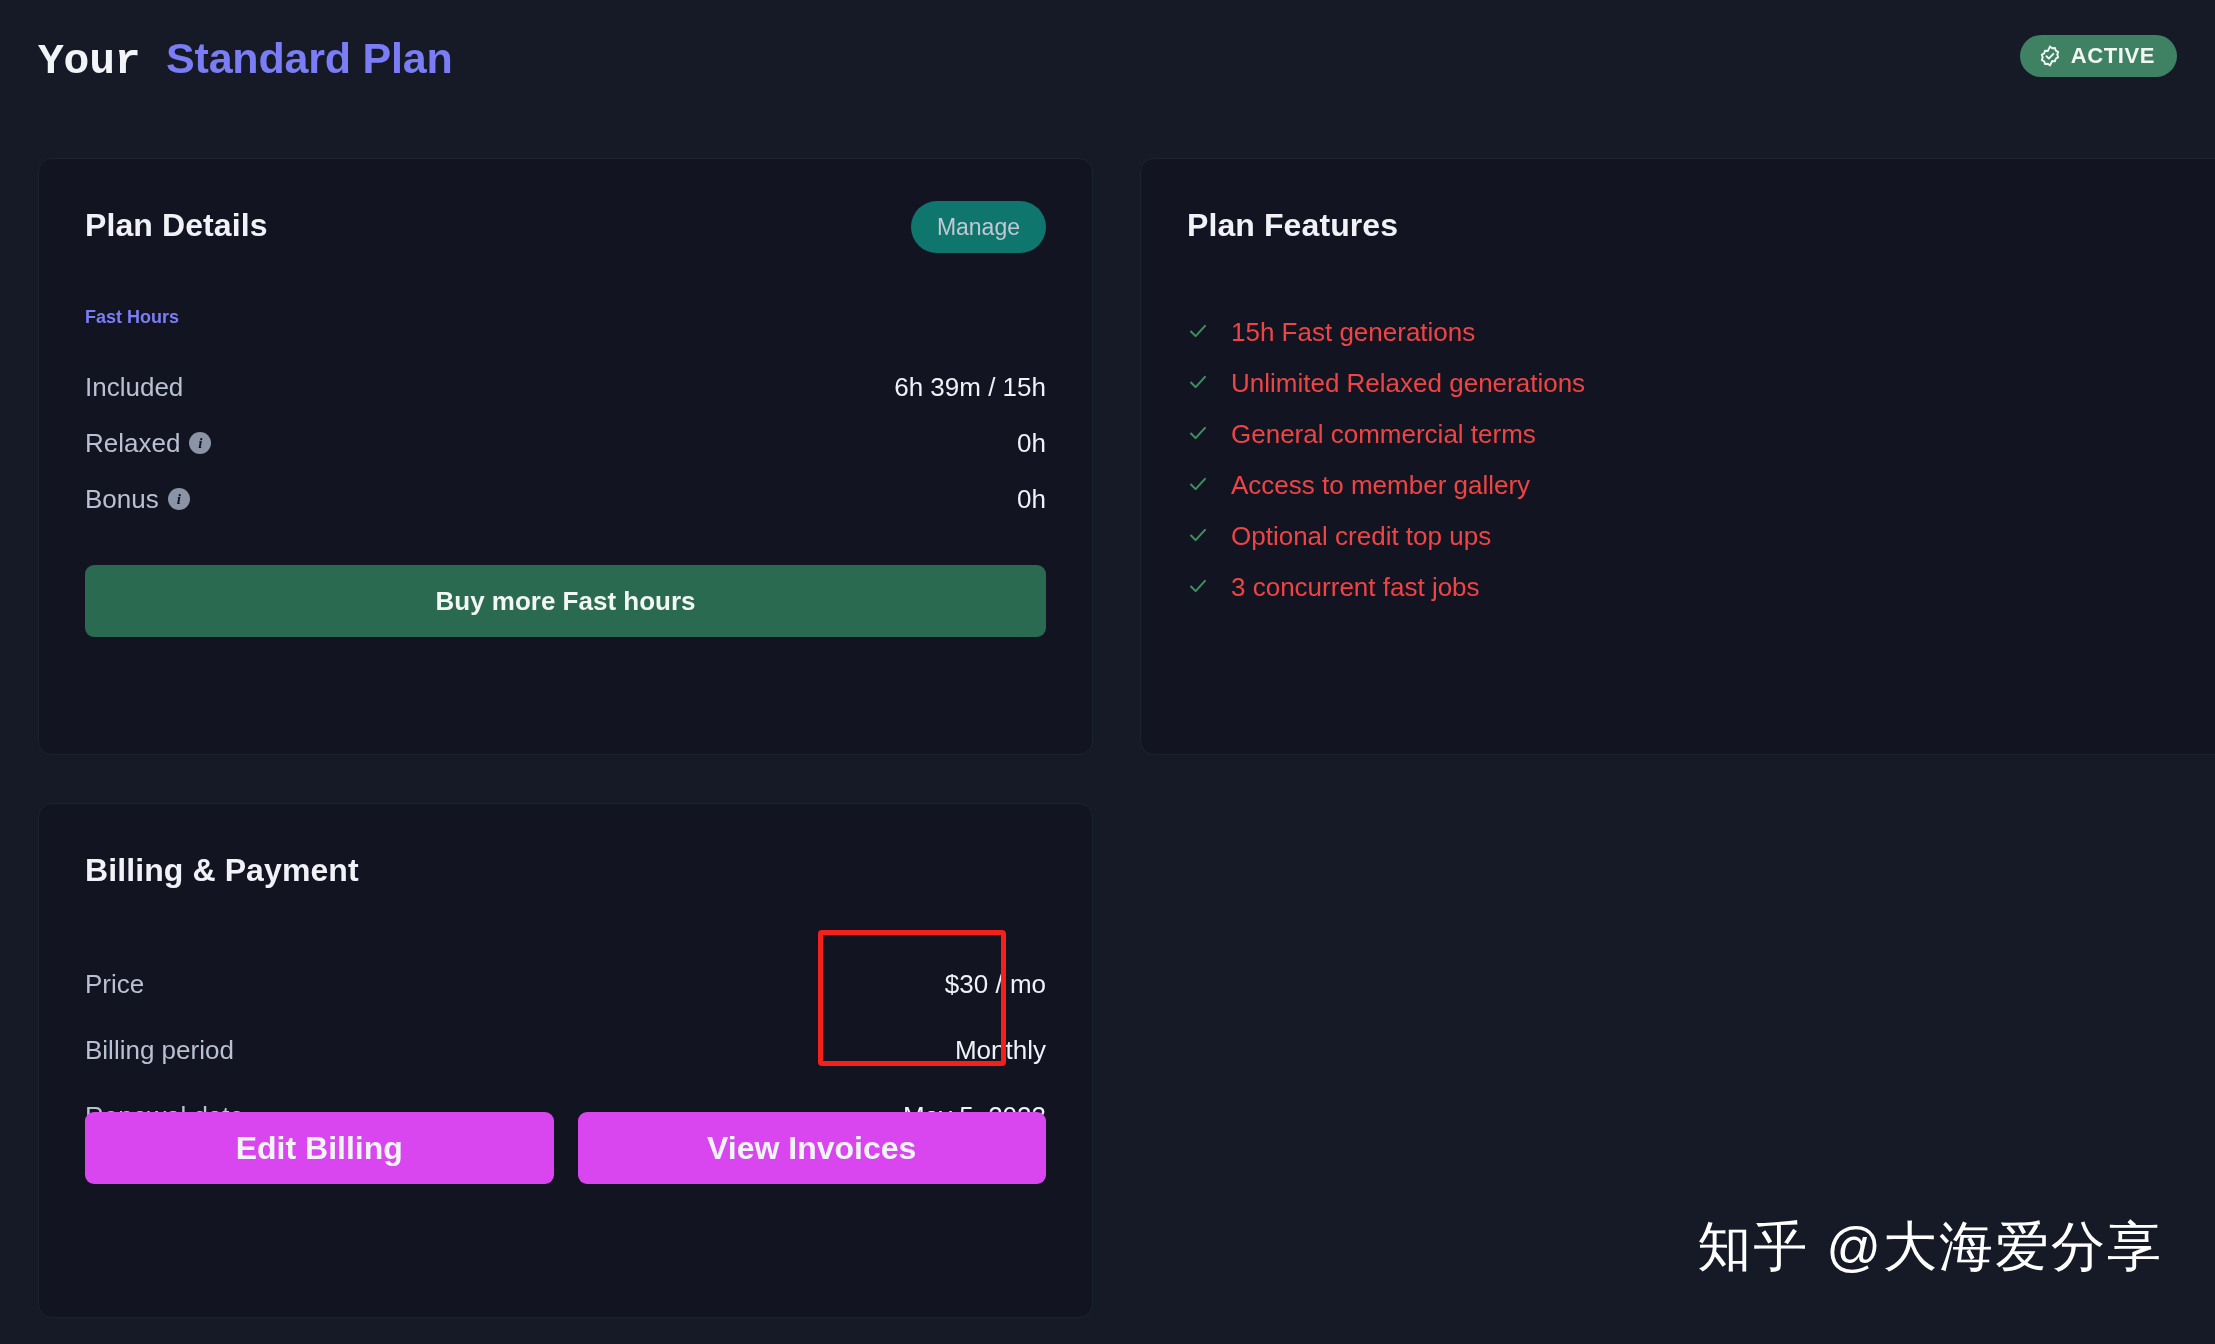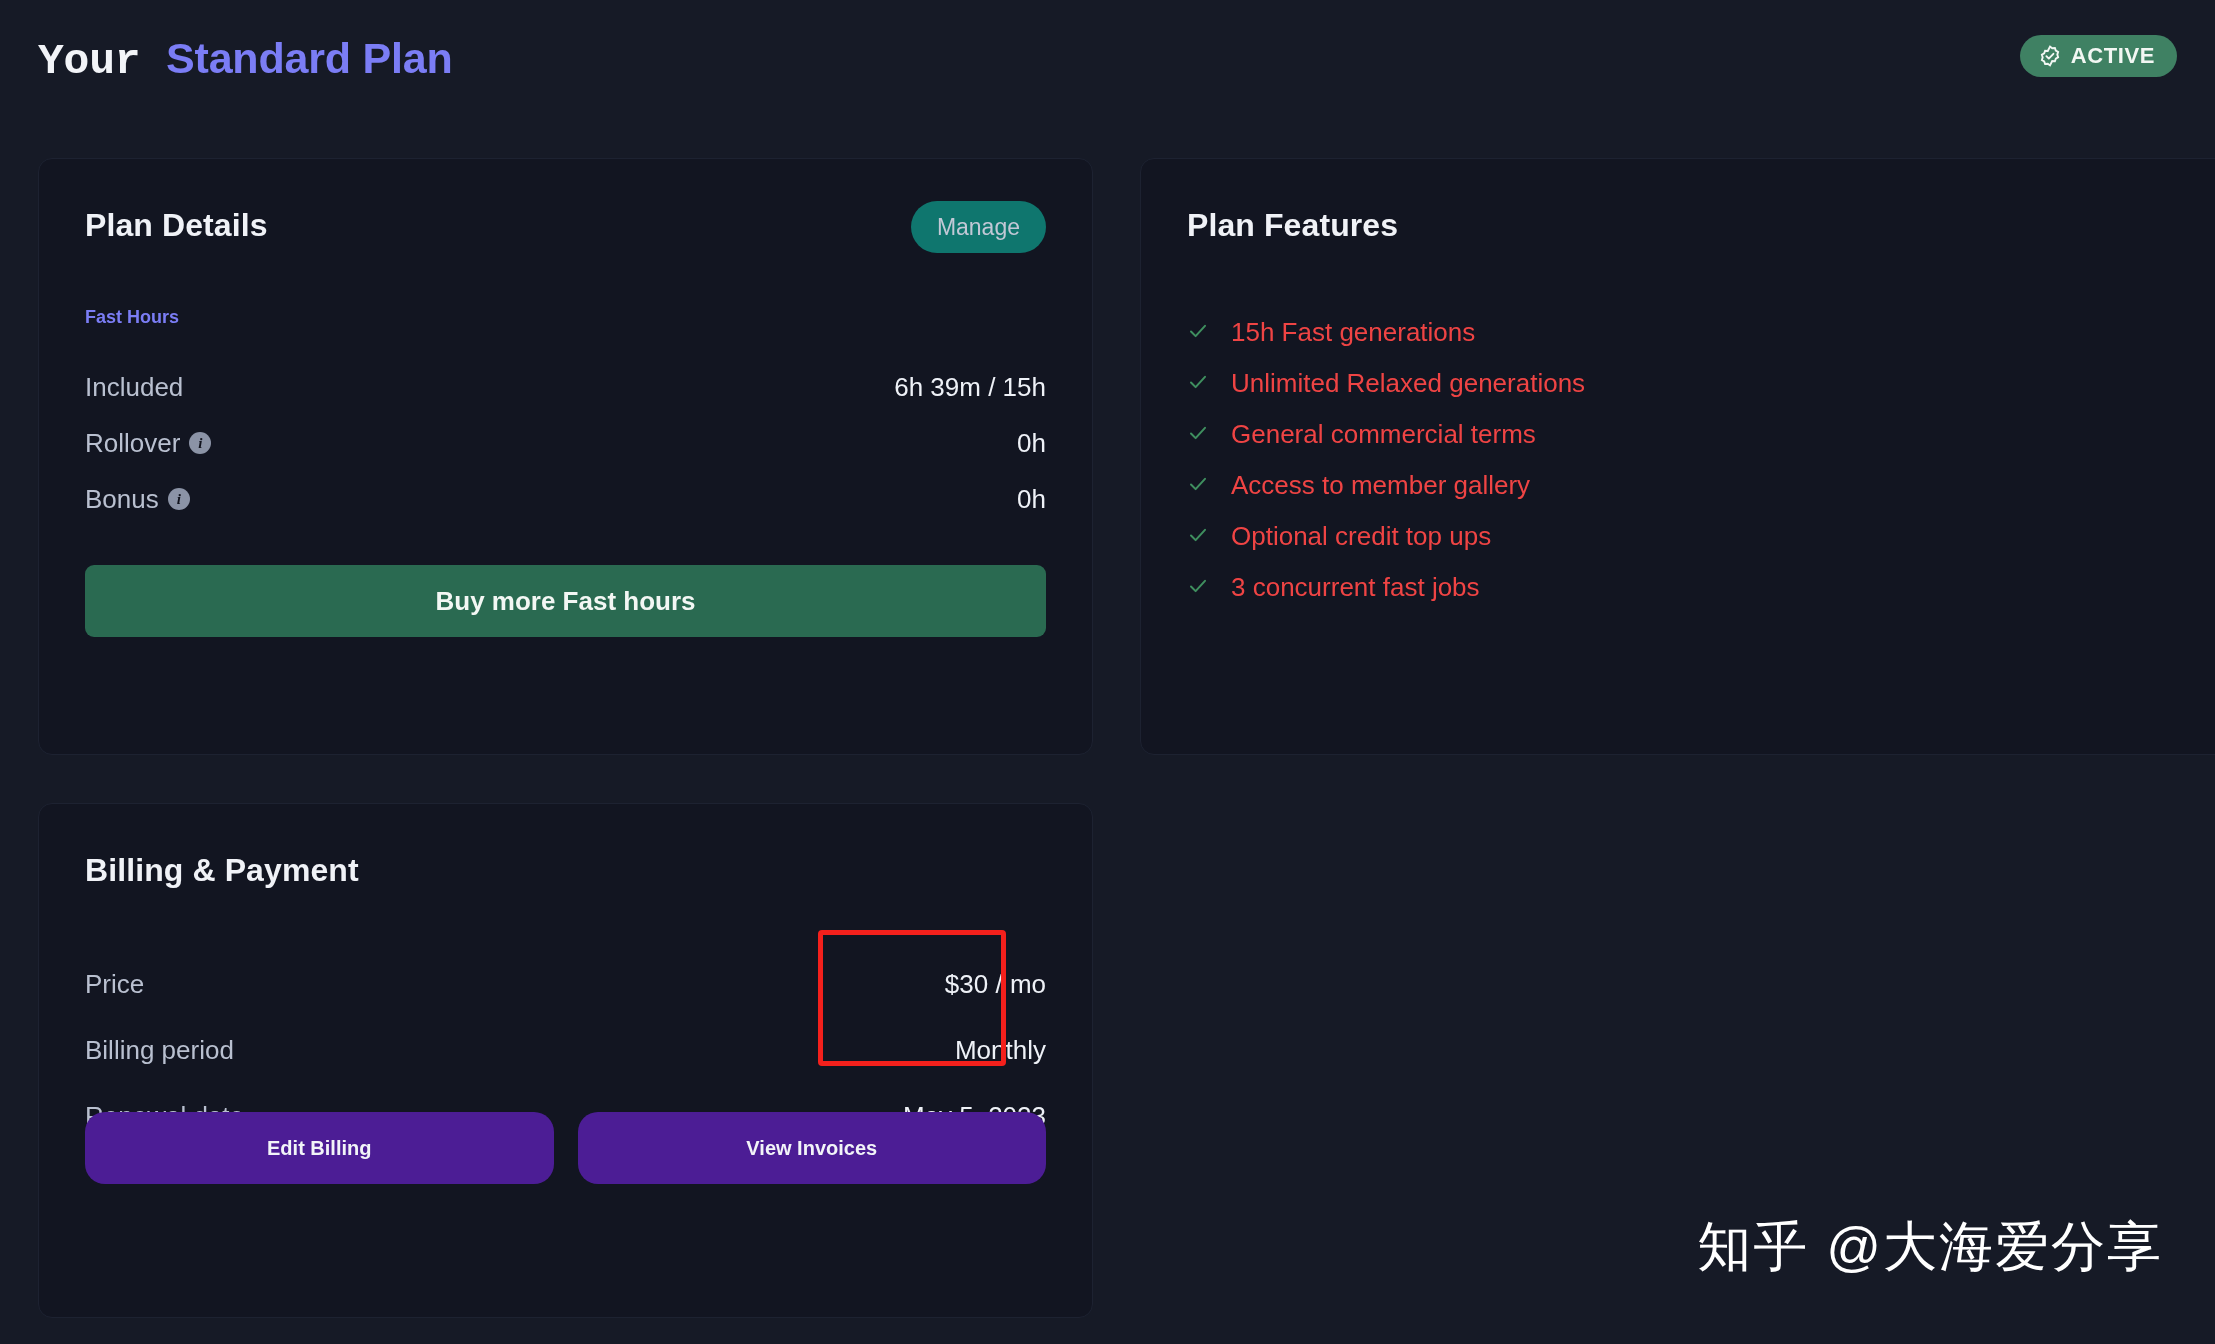--- a/index.html
+++ b/index.html
@@ -191,25 +191,25 @@
     left: 46px;
     right: 46px;
     top: 308px;
     display: flex;
     gap: 24px;
   }
   .secondary-button {
     flex: 1 1 0;
     height: 72px;
     border: none;
-    border-radius: 20px;
-    background: #4c1d95;
+    border-radius: 9px;
+    background: #d946ef;
     color: #f2f4f8;
     font-family: "Liberation Sans", sans-serif;
-    font-size: 20px;
+    font-size: 32px;
     font-weight: 700;
     cursor: pointer;
   }
 
   
   .annotation-box {
     position: absolute;
     left: 818px;
     top: 930px;
     width: 178px;
@@ -258,21 +258,21 @@
 
     <div class="rows">
       <div class="row">
         <span class="row-label">
           <span>Included</span>
         </span>
         <span class="row-value">6h 39m / 15h</span>
       </div>
       <div class="row">
         <span class="row-label">
-          <span>Rollover</span>
+          <span>Relaxed</span>
           <span class="info-icon">i</span>
         </span>
         <span class="row-value">0h</span>
       </div>
       <div class="row">
         <span class="row-label">
           <span>Bonus</span>
           <span class="info-icon">i</span>
         </span>
         <span class="row-value">0h</span>

